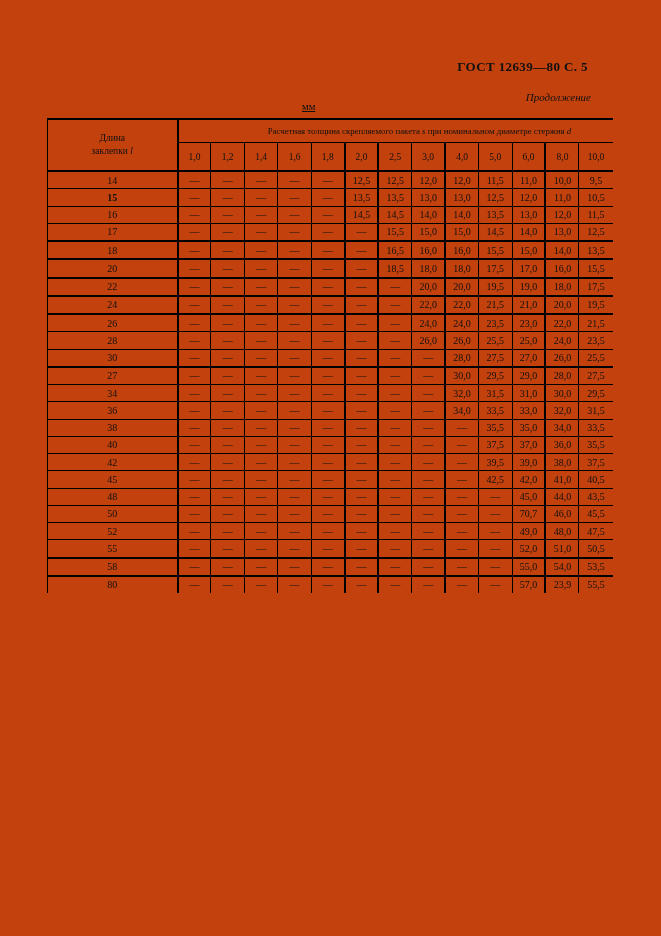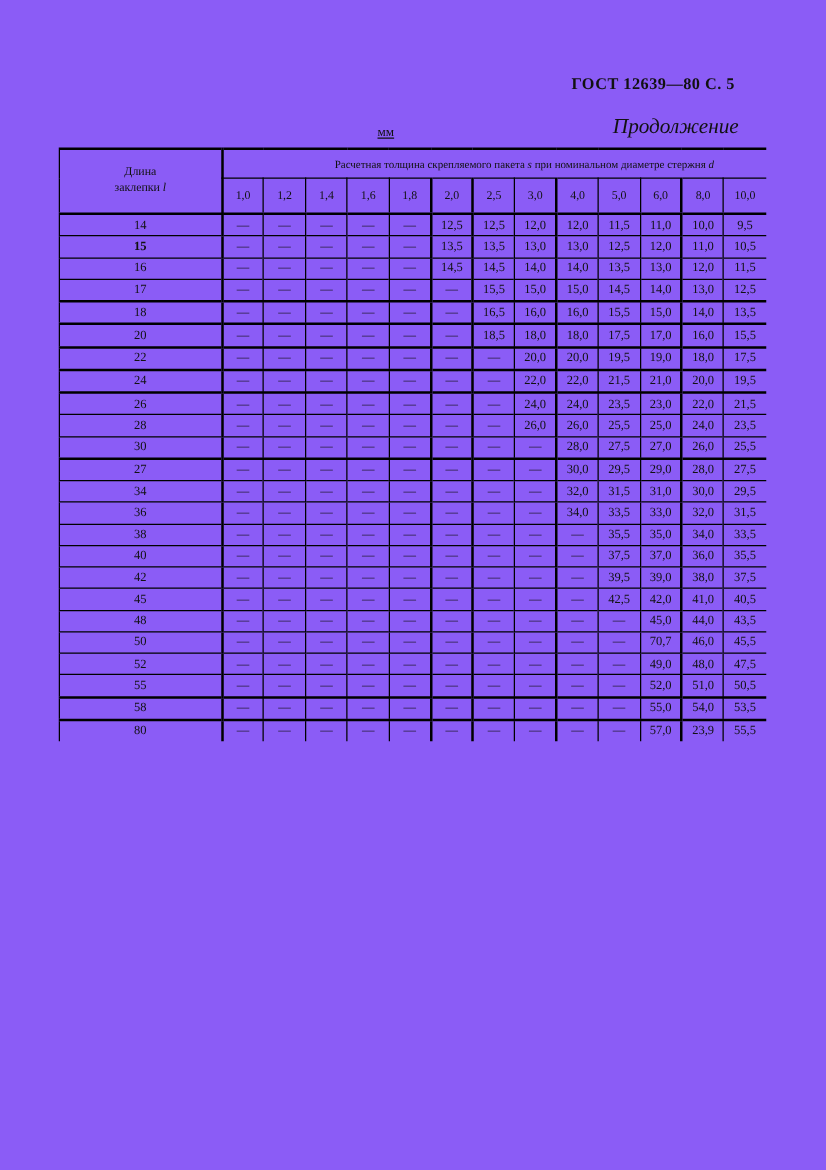--- a/index.html
+++ b/index.html
@@ -1,38 +1,38 @@
 <!DOCTYPE html>
 <html><head>
 <meta charset="utf-8">
 <style>
   html, body { margin: 0; padding: 0; }
   .page {
     position: relative;
     width: 661px;
     height: 936px;
-    background: #8b5cf6;
+    background: #c2410c;
     font-family: "Liberation Serif", serif;
     color: #111111;
     overflow: hidden;
   }
   .gost-header {
     position: absolute;
     top: 59px;
     right: 73px;
     font-size: 13px;
     font-weight: 700;
     letter-spacing: 0.4px;
     white-space: nowrap;
   }
   .continuation {
     position: absolute;
     top: 91px;
     right: 70px;
-    font-size: 17px;
+    font-size: 11px;
     font-style: italic;
     white-space: nowrap;
   }
   .unit-label {
     position: absolute;
     top: 101px;
     left: 302px;
     font-size: 10.5px;
     text-decoration: underline;
   }

